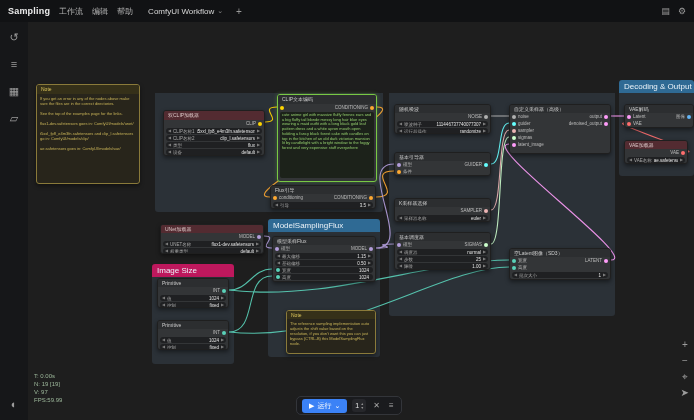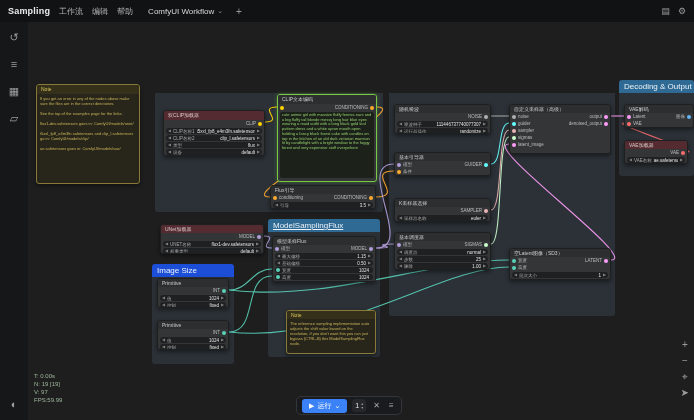--- a/index.html
+++ b/index.html
@@ -56,25 +56,25 @@
 </style>
 </head>
 <body>
 
 <div id="canvas"></div>
 
 <div class="group" style="left:155px;top:80px;width:228px;height:132px">
   <div class="gbody"></div>
 </div>
 <div class="group" style="left:268px;top:219px;width:112px;height:138px">
-  <div class="ghead" style="background: rgb(47, 106, 148); text-decoration: underline;">ModelSamplingFlux</div>
+  <div class="ghead" style="background: rgb(47, 106, 148);">ModelSamplingFlux</div>
   <div class="gbody"></div>
 </div>
 <div class="group" style="left:152px;top:264px;width:82px;height:100px">
-  <div class="ghead" style="background: #1d4ed8;">Image Size</div>
+  <div class="ghead" style="background: #be185d;">Image Size</div>
   <div class="gbody"></div>
 </div>
 <div class="group" style="left:389px;top:80px;width:226px;height:236px">
   <div class="gbody"></div>
 </div>
 <div class="group" style="left:619px;top:80px;width:75px;height:96px">
   <div class="ghead" style="background: rgb(47, 106, 148);">Decoding &amp; Output</div>
   <div class="gbody"></div>
 </div>
 

